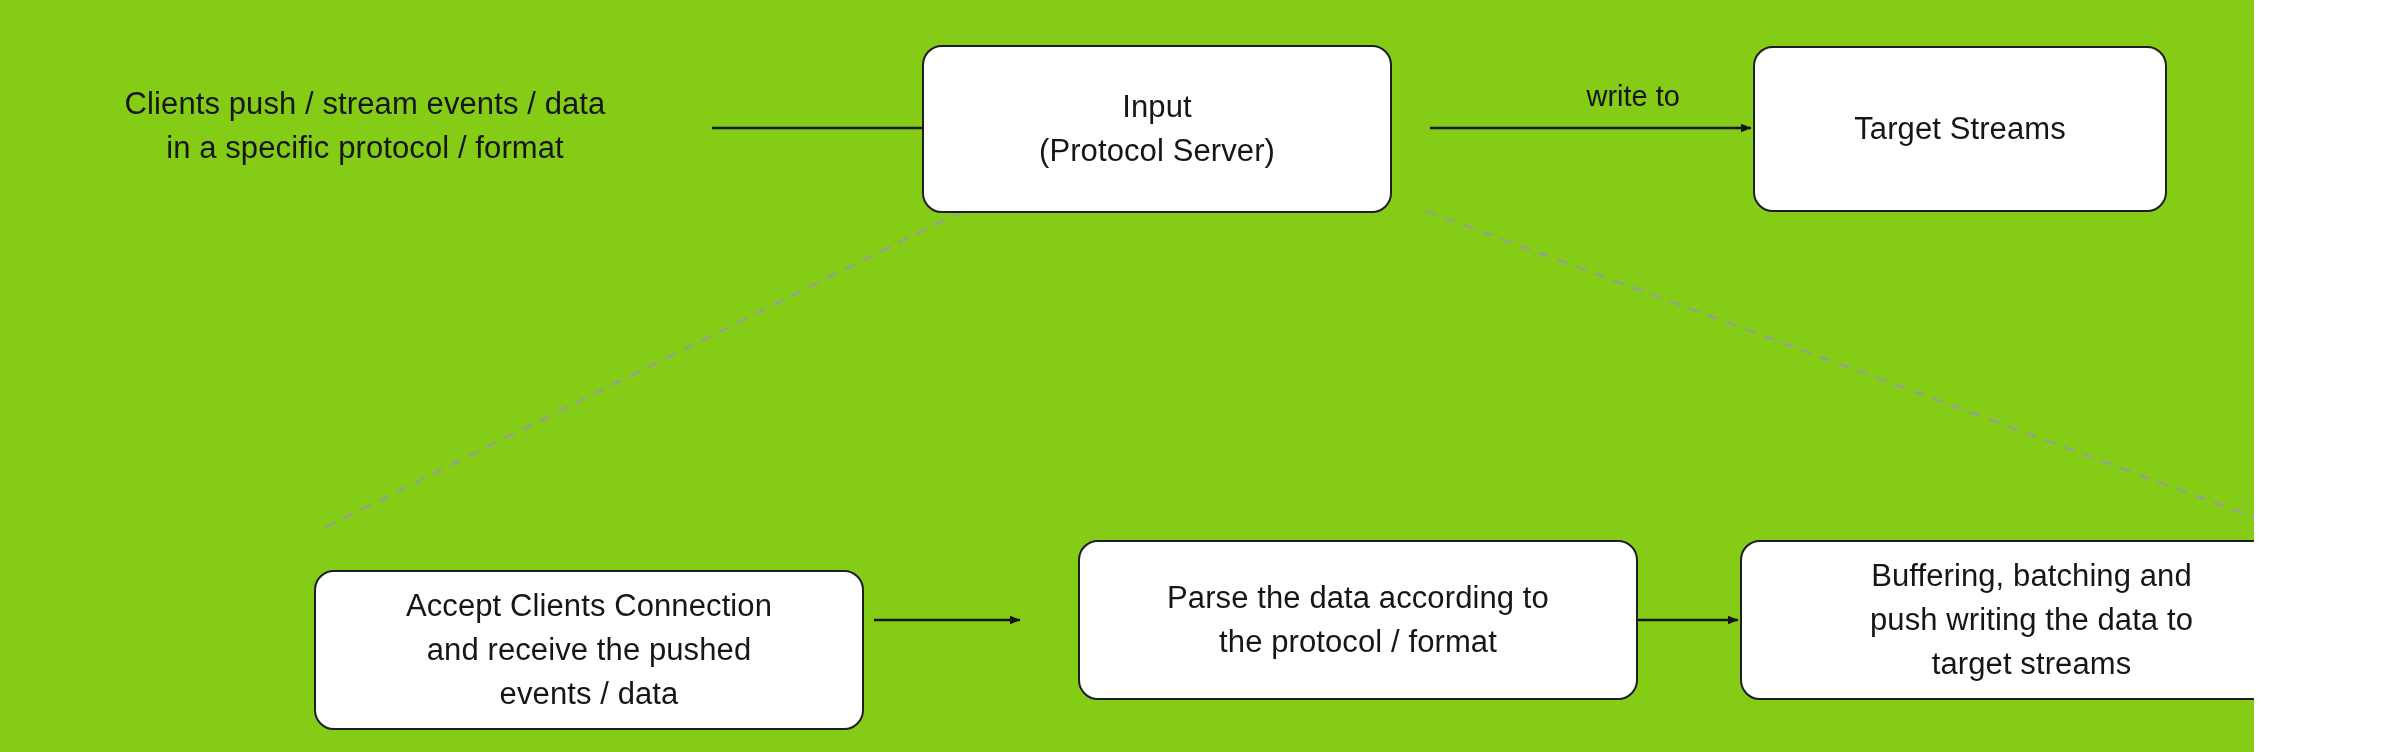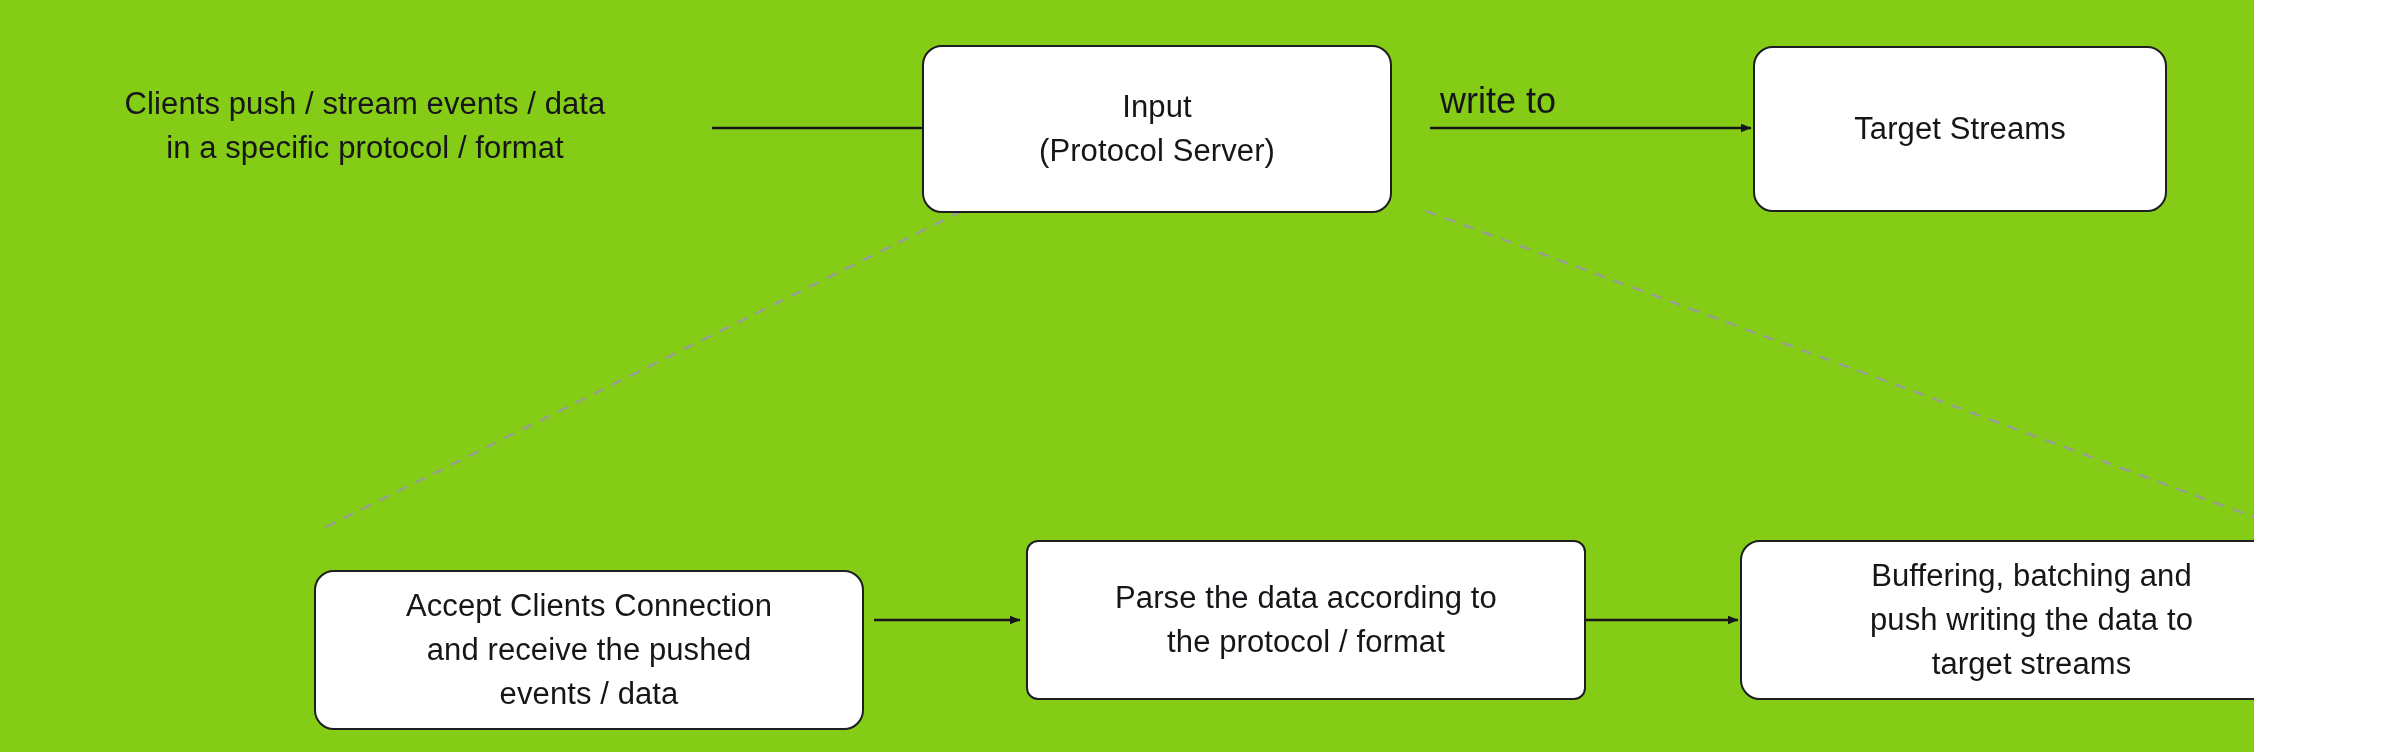--- a/index.html
+++ b/index.html
@@ -47,31 +47,31 @@
     text-align: center;
     color: #16161a;
     font-size: 31px;
     line-height: 1.42;
     letter-spacing: 0.1px;
     white-space: pre-line;
   }
   .edge-label {
     position: absolute;
     color: #16161a;
-    font-size: 36px;
+    font-size: 29px;
     line-height: 1.2;
-    text-align: left;
+    text-align: right;
     white-space: nowrap;
   }
 
   
   #node-input        { left: 922px;  top: 45px;  width: 470px; height: 168px; }
   #node-target       { left: 1753px; top: 46px;  width: 414px; height: 166px; }
   #node-accept       { left: 314px;  top: 540px; width: 550px; height: 160px; margin-top: 30px; }
-  #node-parse        { left: 1026px; top: 540px; width: 560px; height: 160px; border-radius: 12px; }
+  #node-parse        { left: 1078px; top: 540px; width: 560px; height: 160px; }
   #node-buffer       { left: 1740px; top: 540px; width: 583px; height: 160px; }
 
   #text-clients      { left: 20px;   top: 82px;  width: 690px; }
   #label-write-to    { left: 1440px; top: 79px;  width: 240px; }
 </style>
 </head>
 <body>
 
 <div id="canvas">
 

